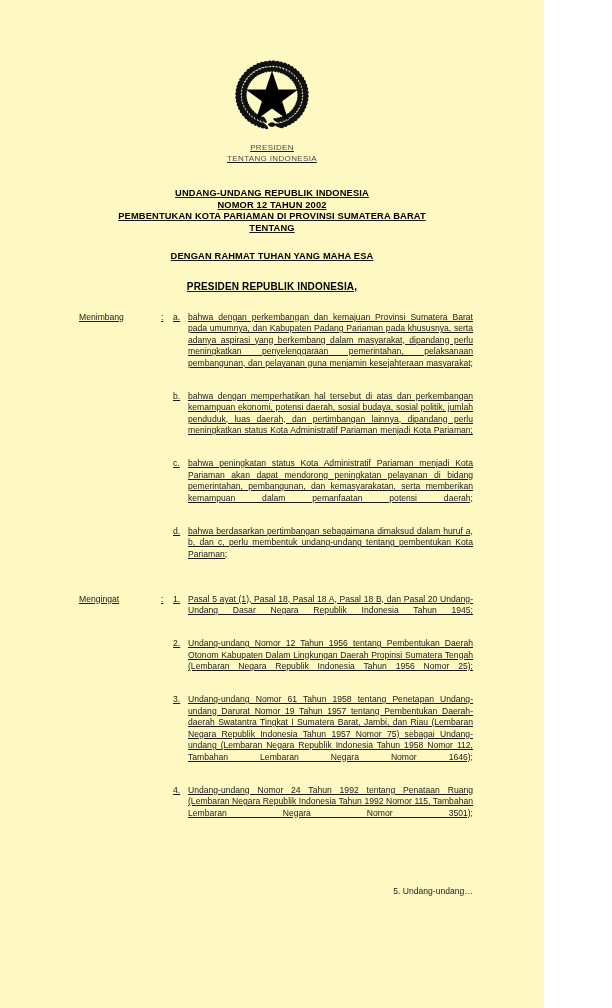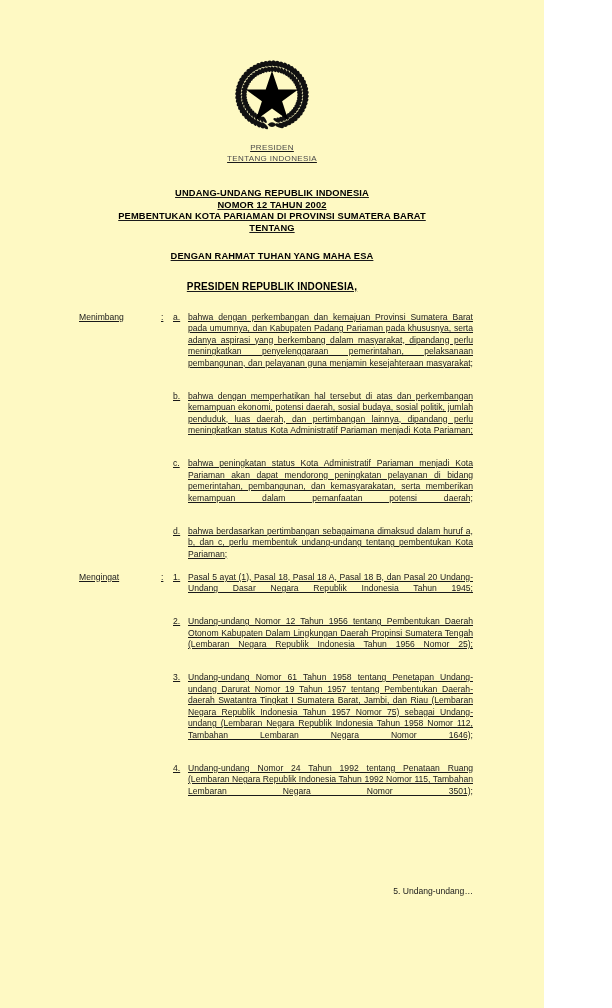--- a/index.html
+++ b/index.html
@@ -80,20 +80,21 @@
 
   
   .clauses {
     margin-top: 19px;
   }
   .clause-section {
     display: block;
     position: relative;
   }
   .clause-section + .clause-section {
+    margin-top: 22px;
   }
   .clause-row {
     display: flex;
     align-items: flex-start;
     padding-left: 9px;
   }
   .clause-label {
     width: 82px;
     flex: 0 0 82px;
     margin-left: 70px;

